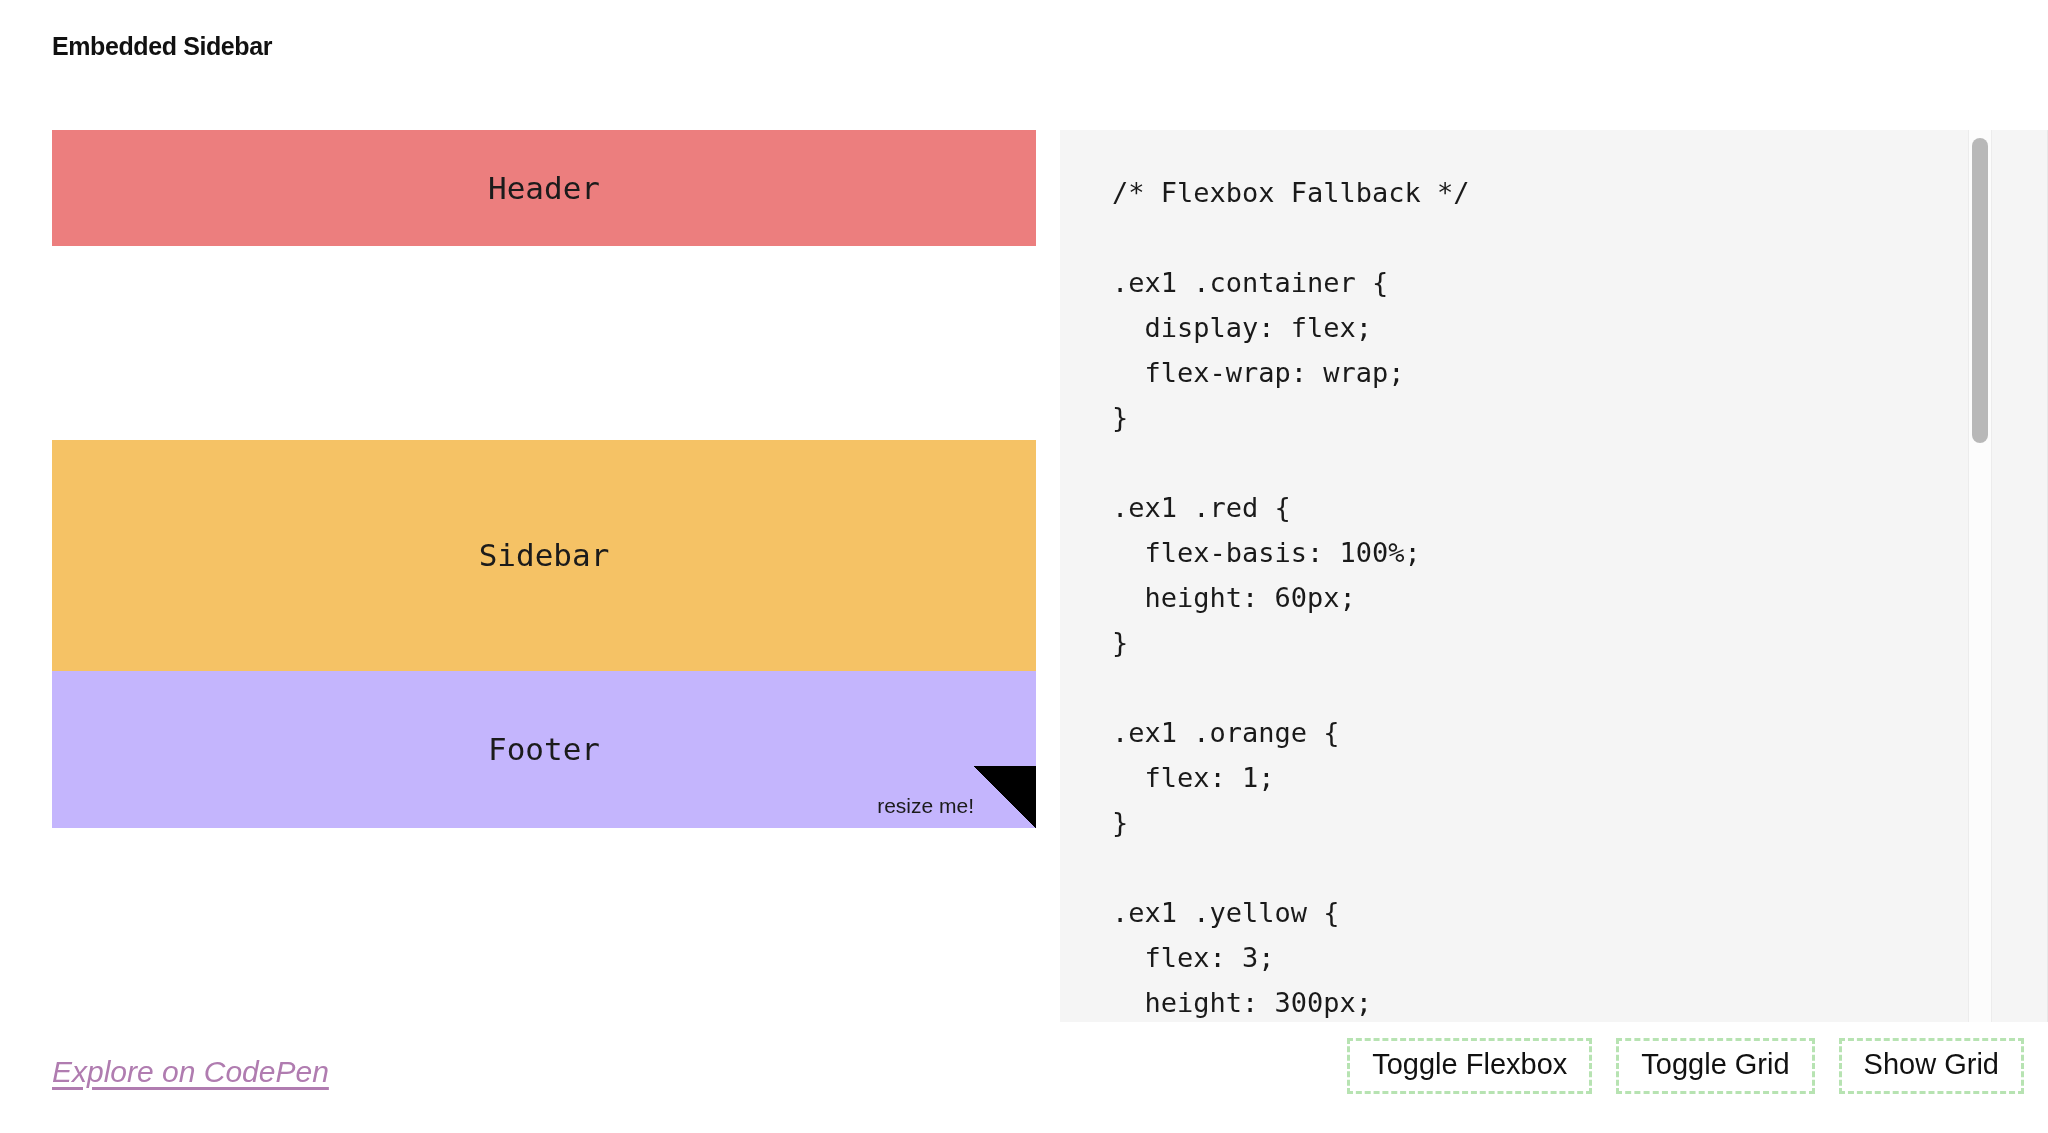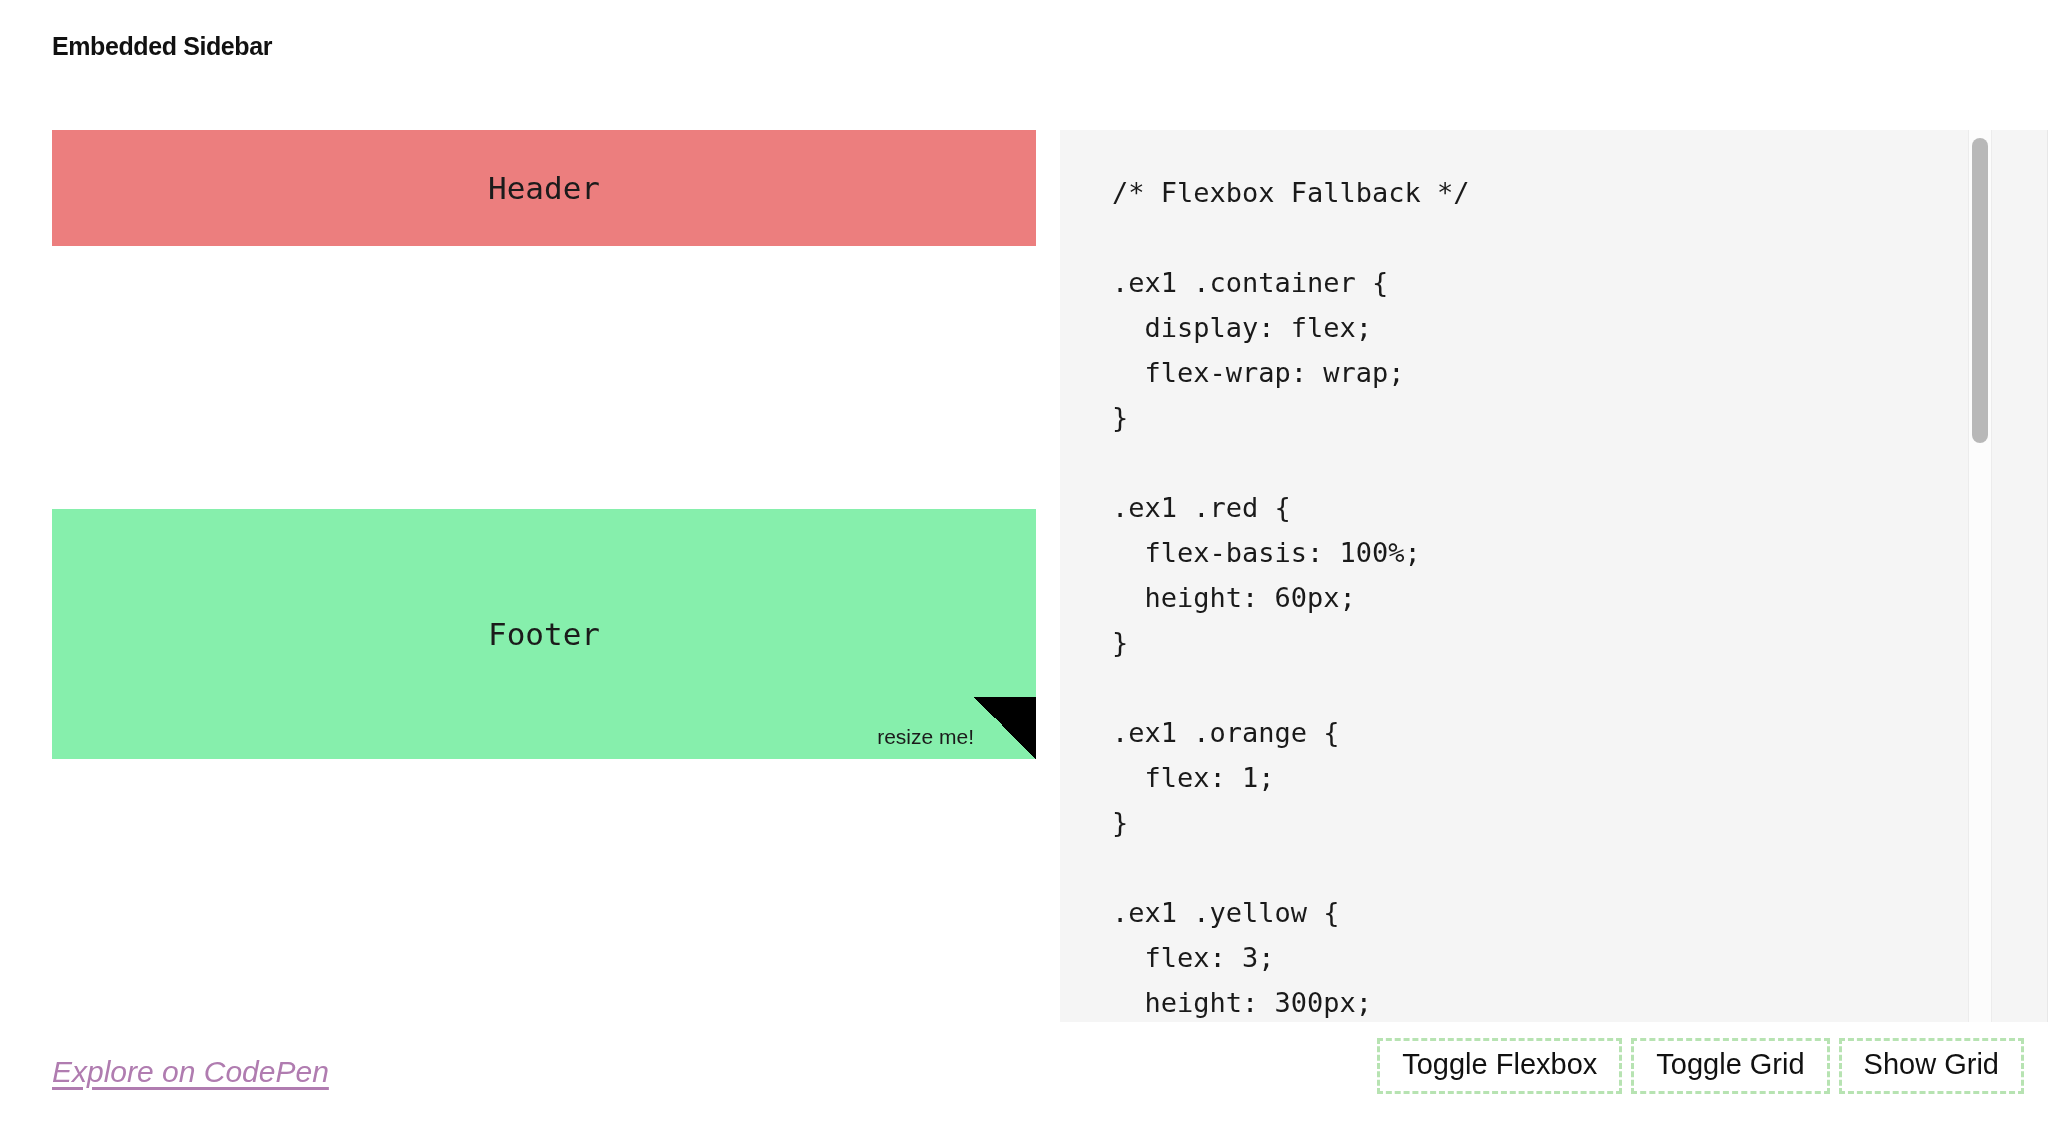--- a/index.html
+++ b/index.html
@@ -61,22 +61,22 @@
     flex: 1;
     background: #f5c265;
   }
   .cell.yellow {
     flex: 3;
     height: 582px;
     background: #fcfc50;
   }
   .cell.green {
     flex-basis: 100%;
-    height: 250px;
-    background: #86efac;
+    height: 157px;
+    background: #c4b5fd;
     position: relative;
   }
   .resize-label {
     position: absolute;
     right: 62px;
     bottom: 10px;
     font-family: "Liberation Sans", sans-serif;
     font-size: 21px;
     color: #1b1b1b;
     white-space: nowrap;
@@ -151,21 +151,21 @@
     text-underline-offset: 5px;
     white-space: nowrap;
     cursor: pointer;
     font-style: italic;
   }
   .btn-row {
     position: absolute;
     right: 24px;
     top: 1038px;
     display: flex;
-    gap: 9px;
+    gap: 24px;
     align-items: center;
   }
   .ctl-btn {
     font-family: "Liberation Sans", sans-serif;
     font-size: 29px;
     color: #111111;
     background: #ffffff;
     border: 3px dashed #b7e3b2;
     padding: 8px 22px 10px 22px;
     white-space: nowrap;
@@ -178,20 +178,23 @@
 
 <div class="page-title">Embedded Sidebar</div>
 
 <div class="demo-wrap">
   <div class="demo-container">
 
     <div class="cell red">
       <span>Header</span>
     </div>
 
+    <div class="cell orange">
+      <span>Sidebar</span>
+    </div>
 
 
     <div class="cell green">
       <span>Footer</span>
       <span class="resize-label">resize me!</span>
       <span class="resize-handle"></span>
     </div>
 
   </div>
 </div>

